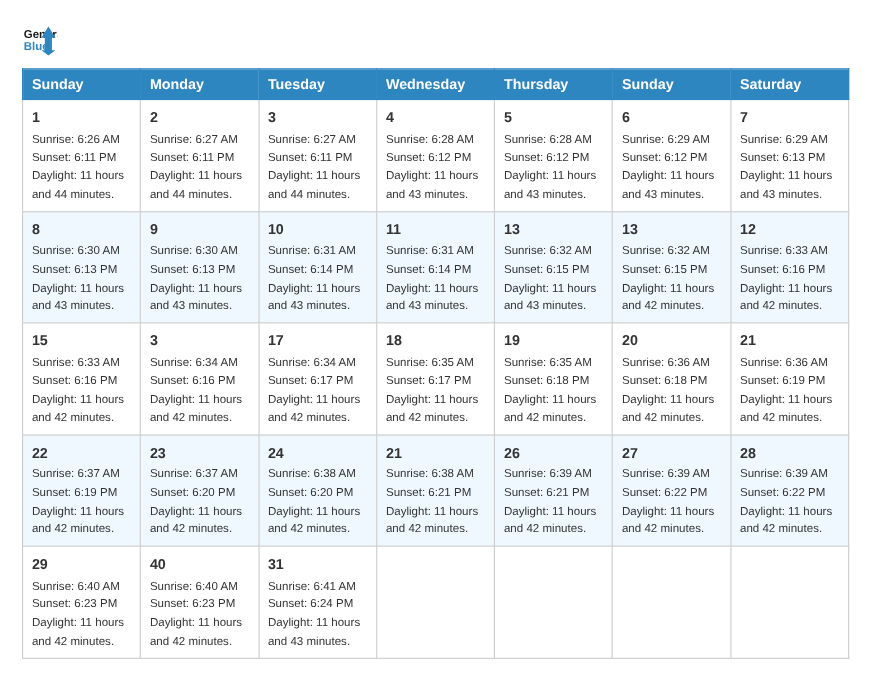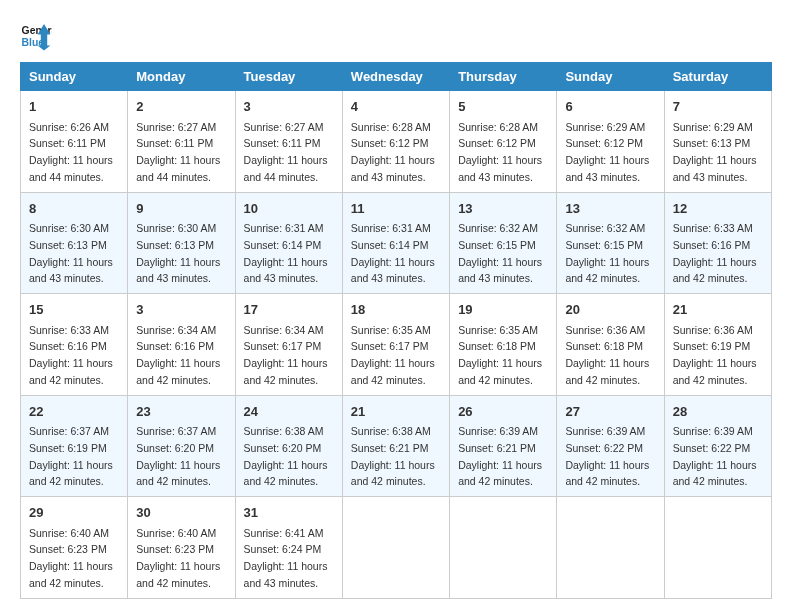--- a/index.html
+++ b/index.html
@@ -171,21 +171,21 @@
         <td><span class="day-num">26</span>
 <span class="day-info">Sunrise: 6:39 AM<br>Sunset: 6:21 PM<br>Daylight: 11 hours and 42 minutes.</span></td>
         <td><span class="day-num">27</span>
 <span class="day-info">Sunrise: 6:39 AM<br>Sunset: 6:22 PM<br>Daylight: 11 hours and 42 minutes.</span></td>
         <td><span class="day-num">28</span>
 <span class="day-info">Sunrise: 6:39 AM<br>Sunset: 6:22 PM<br>Daylight: 11 hours and 42 minutes.</span></td>
       </tr>
       <tr>
         <td><span class="day-num">29</span>
 <span class="day-info">Sunrise: 6:40 AM<br>Sunset: 6:23 PM<br>Daylight: 11 hours and 42 minutes.</span></td>
-        <td><span class="day-num">30</span>
+        <td><span class="day-num">40</span>
 <span class="day-info">Sunrise: 6:40 AM<br>Sunset: 6:23 PM<br>Daylight: 11 hours and 42 minutes.</span></td>
         <td><span class="day-num">31</span>
 <span class="day-info">Sunrise: 6:41 AM<br>Sunset: 6:24 PM<br>Daylight: 11 hours and 43 minutes.</span></td>
         <td class="empty-cell"></td>
         <td class="empty-cell"></td>
         <td class="empty-cell"></td>
         <td class="empty-cell"></td>
       </tr>
     </tbody>
 </table>

